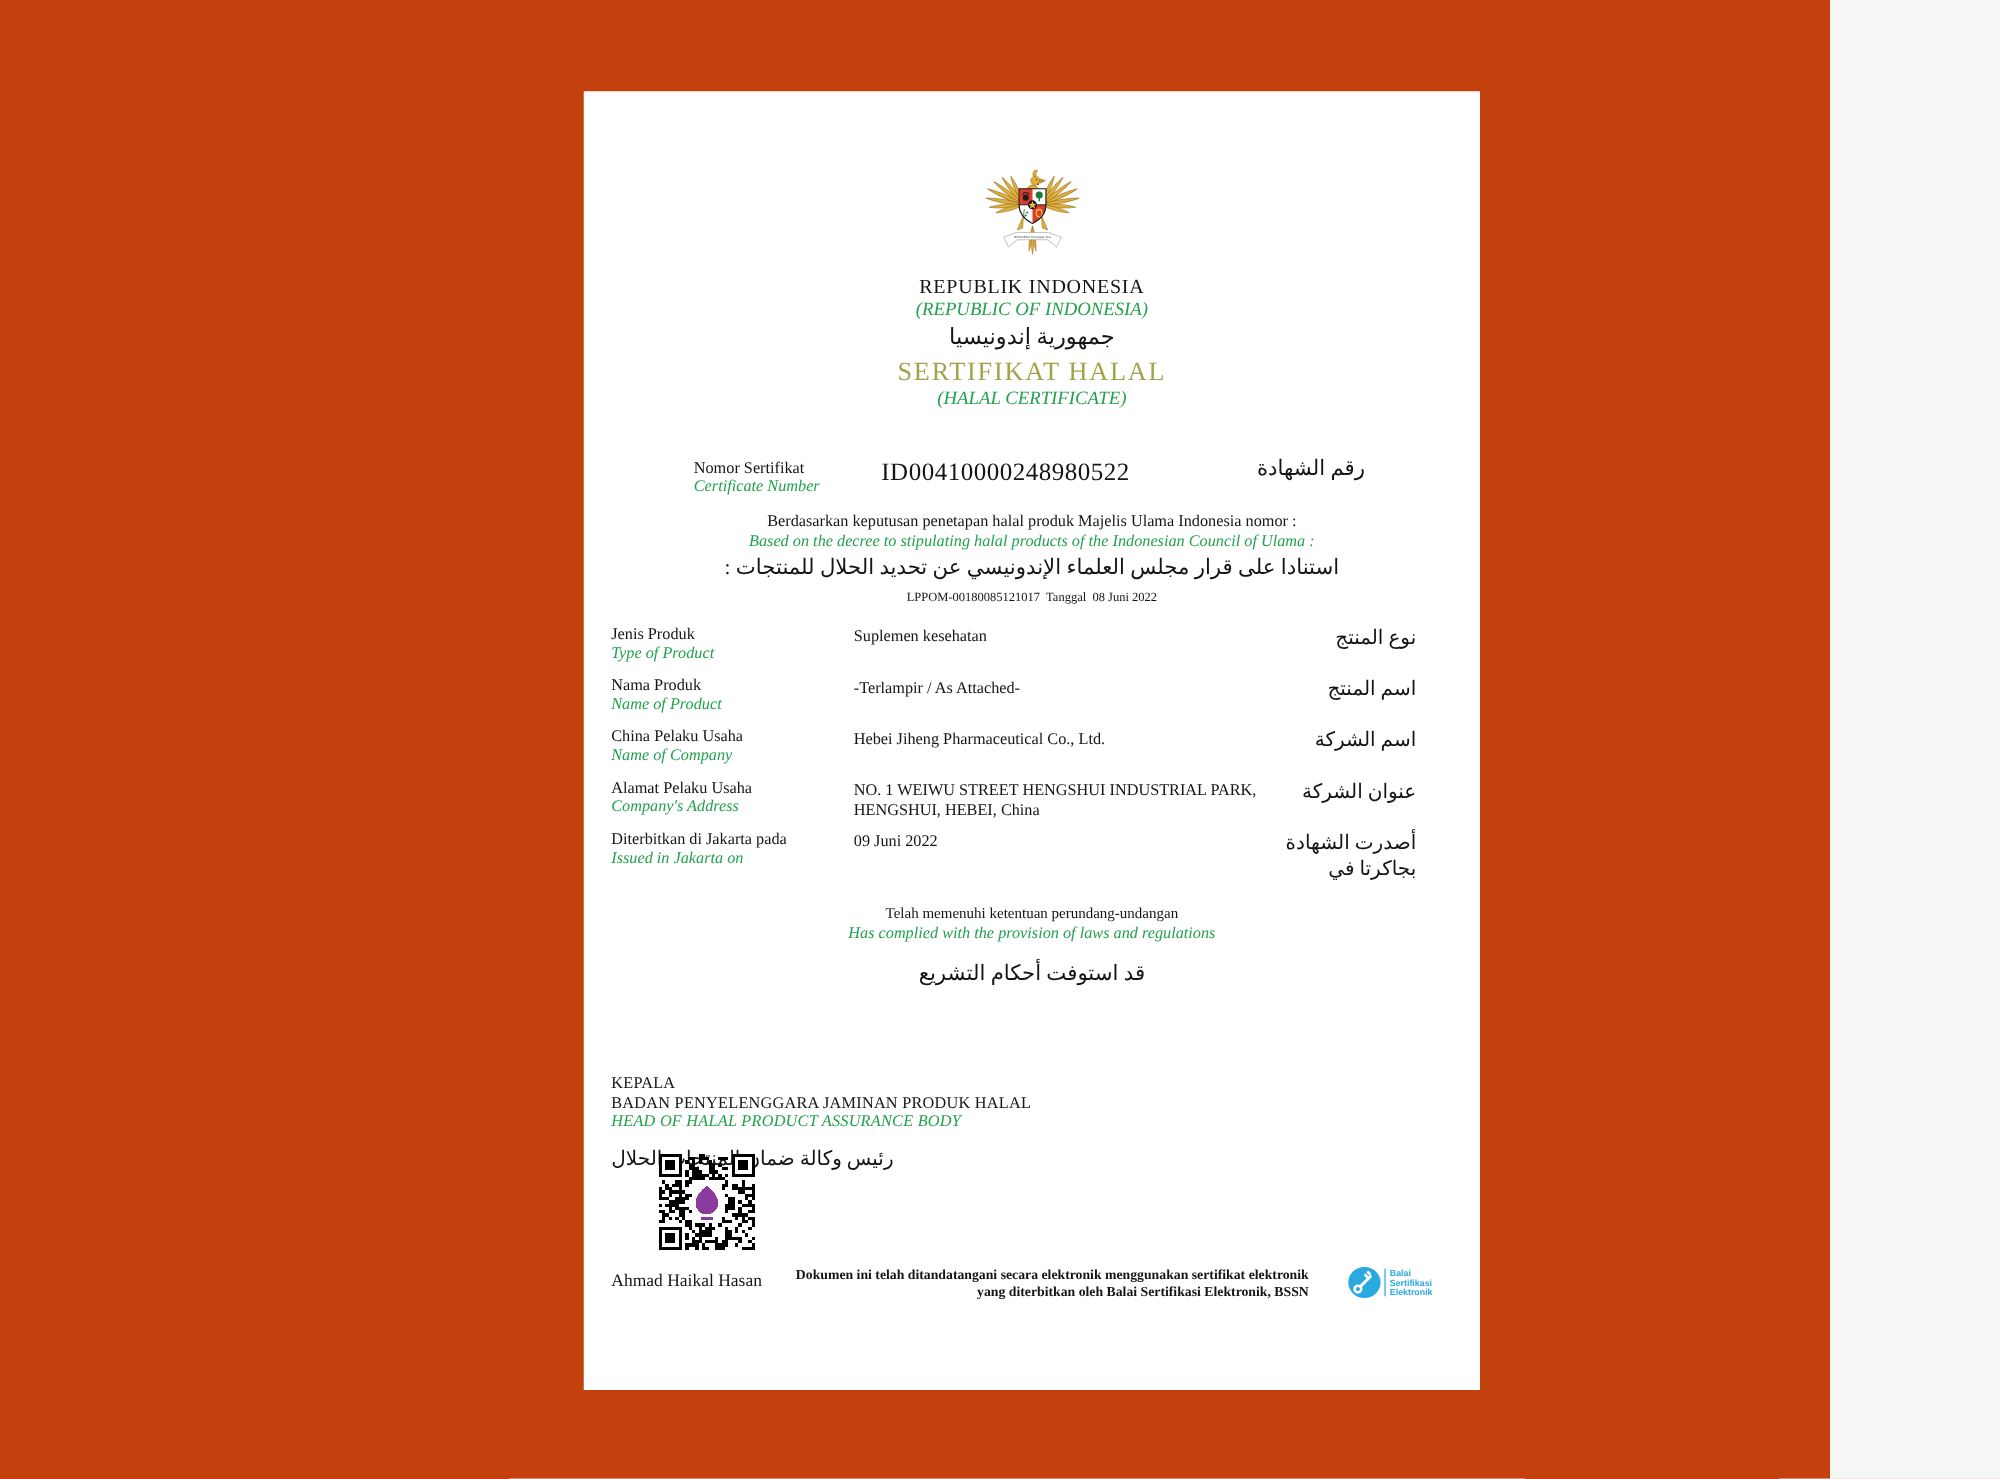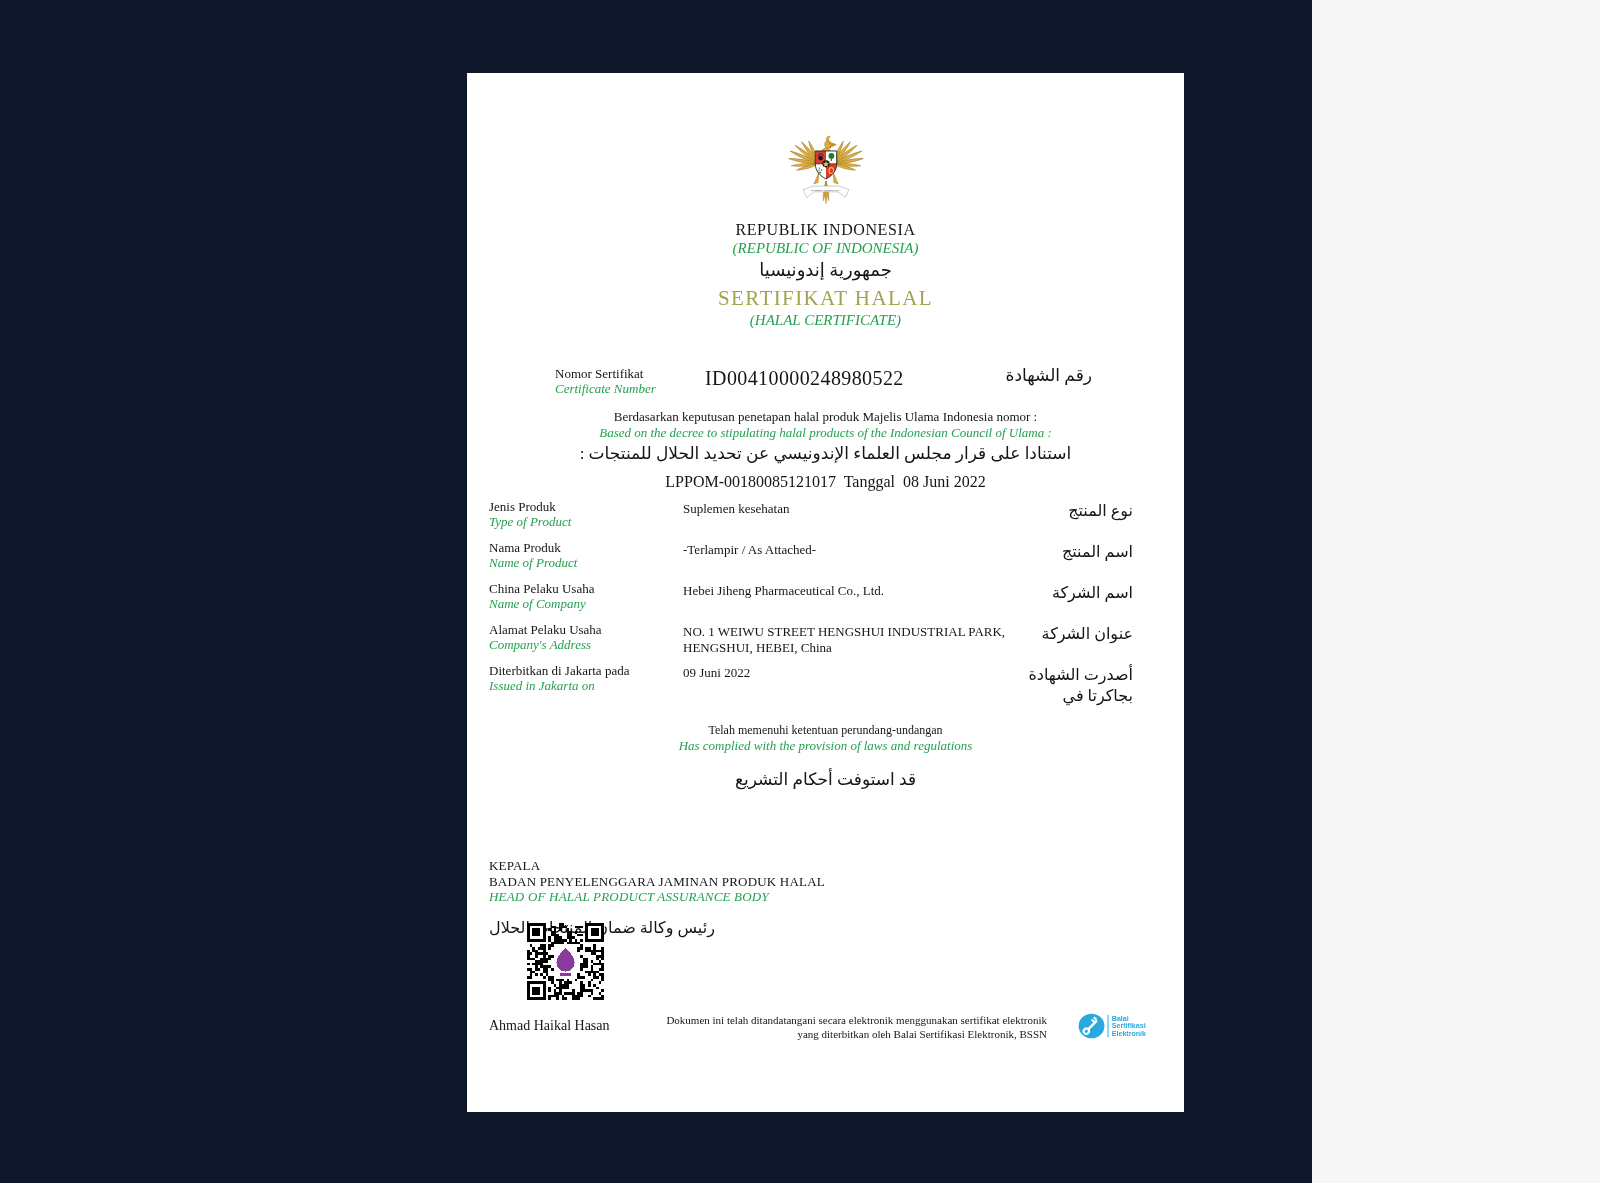--- a/index.html
+++ b/index.html
@@ -1,16 +1,16 @@
 <!DOCTYPE html>
 <html><head>
 <meta charset="utf-8">
 <style>
   html,body{margin:0;padding:0;background:#f6f6f7;}
-  .canvas{position:relative;width:1312px;height:1183px;background:#0f172a;overflow:hidden;
+  .canvas{position:relative;width:1464px;height:1183px;background:#c2410c;overflow:hidden;
           font-family:"Liberation Serif","DejaVu Serif",serif;color:#151515;}
   .paper{position:absolute;left:467px;top:73px;width:717px;height:1039px;background:#ffffff;}
   .green{color:#23A14F;font-style:italic;}
   .ar{font-family:"Liberation Serif","DejaVu Sans",serif;direction:rtl;}
 
   
   .hdr{position:absolute;top:45px;left:0;right:0;text-align:center;}
   .emblem{display:block;margin:0 auto;width:86px;height:96px;}
   .country-id{font-size:16px;letter-spacing:.6px;margin-top:7px;}
   .country-en{font-size:15px;margin-top:1px;}
@@ -23,21 +23,21 @@
   .certrow{position:absolute;top:290px;left:0;right:0;height:46px;}
   .cert-label{position:absolute;left:88px;top:3px;font-size:13px;line-height:15px;}
   .cert-value{position:absolute;left:238px;top:4px;font-size:20px;letter-spacing:.4px;}
   .cert-ar{position:absolute;right:92px;top:2px;font-size:17px;}
 
   
   .decree{position:absolute;top:336px;left:0;right:0;text-align:center;}
   .decree-id{font-size:13px;line-height:16px;}
   .decree-en{font-size:13px;line-height:15px;}
   .decree-ar{font-size:17px;line-height:24px;margin-top:2px;}
-  .lppom{font-size:16px;margin-top:7px;white-space:pre-wrap;}
+  .lppom{font-size:10px;margin-top:7px;white-space:pre-wrap;}
 
   
   .fields{position:absolute;top:427px;left:0;right:0;height:270px;}
   .frow{position:absolute;left:0;right:0;height:41px;}
   .flabel{position:absolute;left:22px;width:186px;font-size:13px;line-height:14.5px;}
   .fvalue{position:absolute;left:216px;width:336px;font-size:13px;line-height:16px;padding-top:1px;}
   .far{position:absolute;right:51px;width:130px;font-size:16px;line-height:21px;text-align:right;}
 
   
   .compliance{position:absolute;top:649px;left:0;right:0;text-align:center;}
@@ -47,21 +47,21 @@
 
   
   .sig{position:absolute;left:22px;top:785px;font-size:13px;line-height:15.5px;letter-spacing:.2px;}
   .sig-en{font-size:13px;}
   .sig-ar{font-size:16px;margin-top:15px;text-align:left;}
   .qr{position:absolute;left:60px;top:850px;width:77px;height:77px;}
   .name{position:absolute;left:22px;top:945px;font-size:14px;}
 
   
   .disclaimer{position:absolute;right:137px;top:941px;width:420px;text-align:right;
-              font-size:11px;line-height:13.5px;}
+              font-size:11px;line-height:13.5px;font-weight:bold;}
   .bse{position:absolute;left:611px;top:936px;width:80px;height:34px;}
 </style>
 </head>
 <body>
 
 <div class="canvas">
   <div class="paper">
 
     <div class="hdr">
       <svg class="emblem" viewBox="0 0 120 134" aria-hidden="true">

